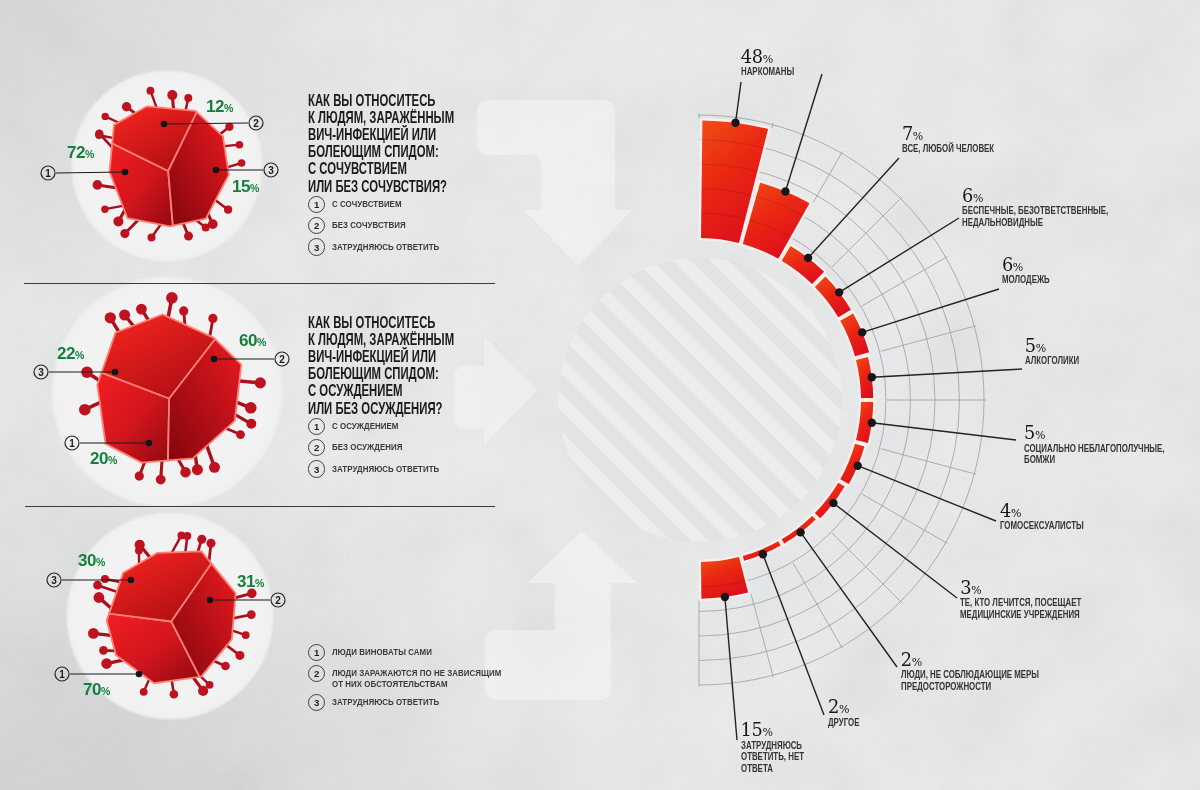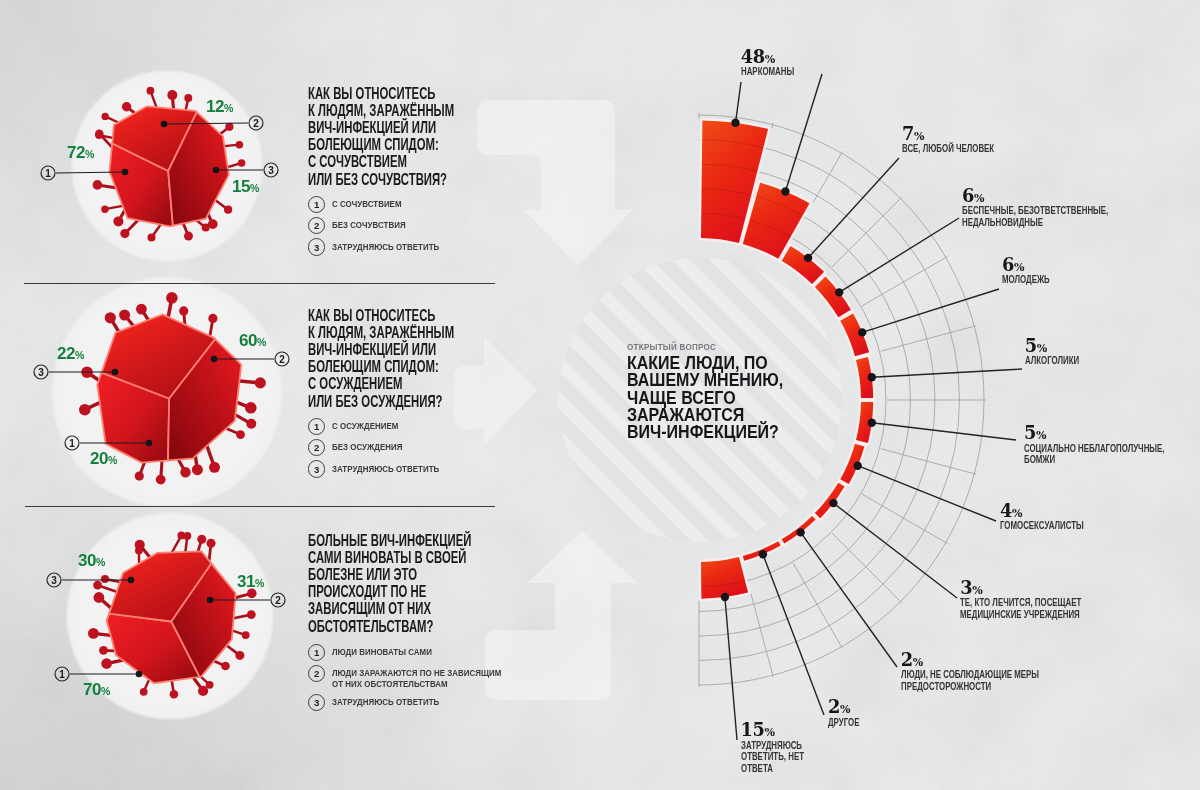--- a/index.html
+++ b/index.html
@@ -10,21 +10,21 @@
 #bg{position:absolute;inset:0;
   background:
     radial-gradient(40% 46% at 6% 100%, rgba(150,153,157,.26) 0%, rgba(150,153,157,0) 100%),
     radial-gradient(34% 40% at 0% 2%, rgba(150,153,157,.19) 0%, rgba(150,153,157,0) 100%),
     radial-gradient(120% 130% at 52% 42%, #eeeff0 0%, #eceded 50%, #e8e9ea 80%, #e4e5e6 100%);
 }
 #grain{mix-blend-mode:multiply;}
 .rule{position:absolute;height:0;border-top:1.4px solid #3a3b3e;}
 
 
-.qblock{position:absolute;}
+.qblock{position:absolute;margin-top:7px;}
 .qline{font-weight:bold;font-size:16.2px;line-height:17.2px;letter-spacing:0;color:#1b1b1e;
   transform:scaleX(.70);transform-origin:left center;white-space:nowrap;}
 .legend{position:absolute;}
 .lrow{display:flex;align-items:flex-start;margin-bottom:4.6px;}
 .lnum{width:15.4px;height:15.4px;border:1.2px solid #3f3f42;border-radius:50%;
   display:flex;align-items:center;justify-content:center;font-size:9.6px;font-weight:bold;color:#232326;flex:0 0 auto;margin-top:-.5px;}
 .ltxt{font-size:9.3px;line-height:10.8px;color:#3a3a3d;font-weight:bold;
   transform:scaleX(.85);transform-origin:left top;white-space:nowrap;letter-spacing:.05px;}
 .lbl{margin-left:6.2px;padding-top:2.6px;}
 
@@ -32,21 +32,21 @@
 .cnum{position:absolute;width:20px;height:20px;display:flex;align-items:center;justify-content:center;
   font-size:10px;font-weight:bold;color:#1b1b1e;}
 .cpct{position:absolute;font-family:Liberation Sans, sans-serif;font-weight:bold;font-size:17px;color:#15803d;white-space:nowrap;letter-spacing:-.4px;line-height:17px;}
 .pct2{font-size:10.5px;letter-spacing:0;}
 
 
 #centertxt{position:absolute;left:627px;top:341px;}
 .kicker{font-size:9.4px;font-weight:bold;color:#77787b;letter-spacing:.3px;transform:scaleX(.86);transform-origin:left top;height:13px;}
 .ctitle{font-size:18.7px;font-weight:bold;line-height:17.25px;color:#17171a;transform:scaleX(.856);transform-origin:left center;white-space:nowrap;height:17.25px;}
 .rlab{position:absolute;}
-.rnum{font-family:"DejaVu Serif",serif;font-weight:bold;font-size:17.8px;color:#17171a;line-height:17.8px;letter-spacing:-.4px;height:18.4px;}
+.rnum{font-family:"DejaVu Serif",serif;font-weight:normal;font-size:17.8px;color:#17171a;line-height:17.8px;letter-spacing:-.4px;height:18.4px;}
 .pct{font-size:11px;letter-spacing:0;}
 .rcat{font-size:11.25px;font-weight:bold;color:#343437;line-height:11.7px;height:11.7px;
   transform:scaleX(.70);transform-origin:left top;white-space:nowrap;letter-spacing:0;}
 
 </style>
 </head>
 <body>
 
 <div id="stage">
   <div id="bg"></div>
@@ -424,28 +424,20 @@
 <div class="ltxt">БЕЗ ОСУЖДЕНИЯ</div>
 </div>
       </div>
 <div class="lrow">
 <div class="lnum">3</div>
 <div class="lbl">
 <div class="ltxt">ЗАТРУДНЯЮСЬ ОТВЕТИТЬ</div>
 </div>
       </div>
 </div>
-<div class="qblock" style="left:308px;top:531.5px">
-<div class="qline">БОЛЬНЫЕ ВИЧ-ИНФЕКЦИЕЙ</div>
-<div class="qline">САМИ ВИНОВАТЫ В СВОЕЙ</div>
-<div class="qline">БОЛЕЗНЕ ИЛИ ЭТО</div>
-<div class="qline">ПРОИСХОДИТ ПО НЕ</div>
-<div class="qline">ЗАВИСЯЩИМ ОТ НИХ</div>
-<div class="qline">ОБСТОЯТЕЛЬСТВАМ?</div>
-</div>
 <div class="legend" style="left:308px;top:644px">
 <div class="lrow">
 <div class="lnum">1</div>
 <div class="lbl">
 <div class="ltxt">ЛЮДИ ВИНОВАТЫ САМИ</div>
 </div>
       </div>
 <div class="lrow">
 <div class="lnum">2</div>
 <div class="lbl">
@@ -472,28 +464,20 @@
 <div class="cpct" style="left:239px;top:332px"><span>60</span><span class="pct2">%</span></div>
 <div class="cnum" style="left:31px;top:362px">3</div>
 <div class="cpct" style="left:57px;top:345px"><span>22</span><span class="pct2">%</span></div>
 <div class="cnum" style="left:52px;top:664px">1</div>
 <div class="cpct" style="left:83px;top:681px"><span>70</span><span class="pct2">%</span></div>
 <div class="cnum" style="left:268px;top:590px">2</div>
 <div class="cpct" style="left:237px;top:573px"><span>31</span><span class="pct2">%</span></div>
 <div class="cnum" style="left:44px;top:570px">3</div>
 <div class="cpct" style="left:78px;top:552px"><span>30</span><span class="pct2">%</span></div>
 
-  <div id="centertxt">
-    <div class="kicker">ОТКРЫТЫЙ ВОПРОС</div>
-    <div class="ctitle">КАКИЕ ЛЮДИ, ПО</div>
-<div class="ctitle">ВАШЕМУ МНЕНИЮ,</div>
-<div class="ctitle">ЧАЩЕ ВСЕГО</div>
-<div class="ctitle">ЗАРАЖАЮТСЯ</div>
-<div class="ctitle">ВИЧ-ИНФЕКЦИЕЙ?</div>
-  </div>
   <div class="rlab" style="left:740.8px;top:47.9px">
 <div class="rnum"><span>48</span><span class="pct">%</span></div>
 <div class="rcat">НАРКОМАНЫ</div>
 </div>
 <div class="rlab" style="left:901.9px;top:125px">
 <div class="rnum"><span>7</span><span class="pct">%</span></div>
 <div class="rcat">ВСЕ, ЛЮБОЙ ЧЕЛОВЕК</div>
 </div>
 <div class="rlab" style="left:962px;top:186.8px">
 <div class="rnum"><span>6</span><span class="pct">%</span></div>

